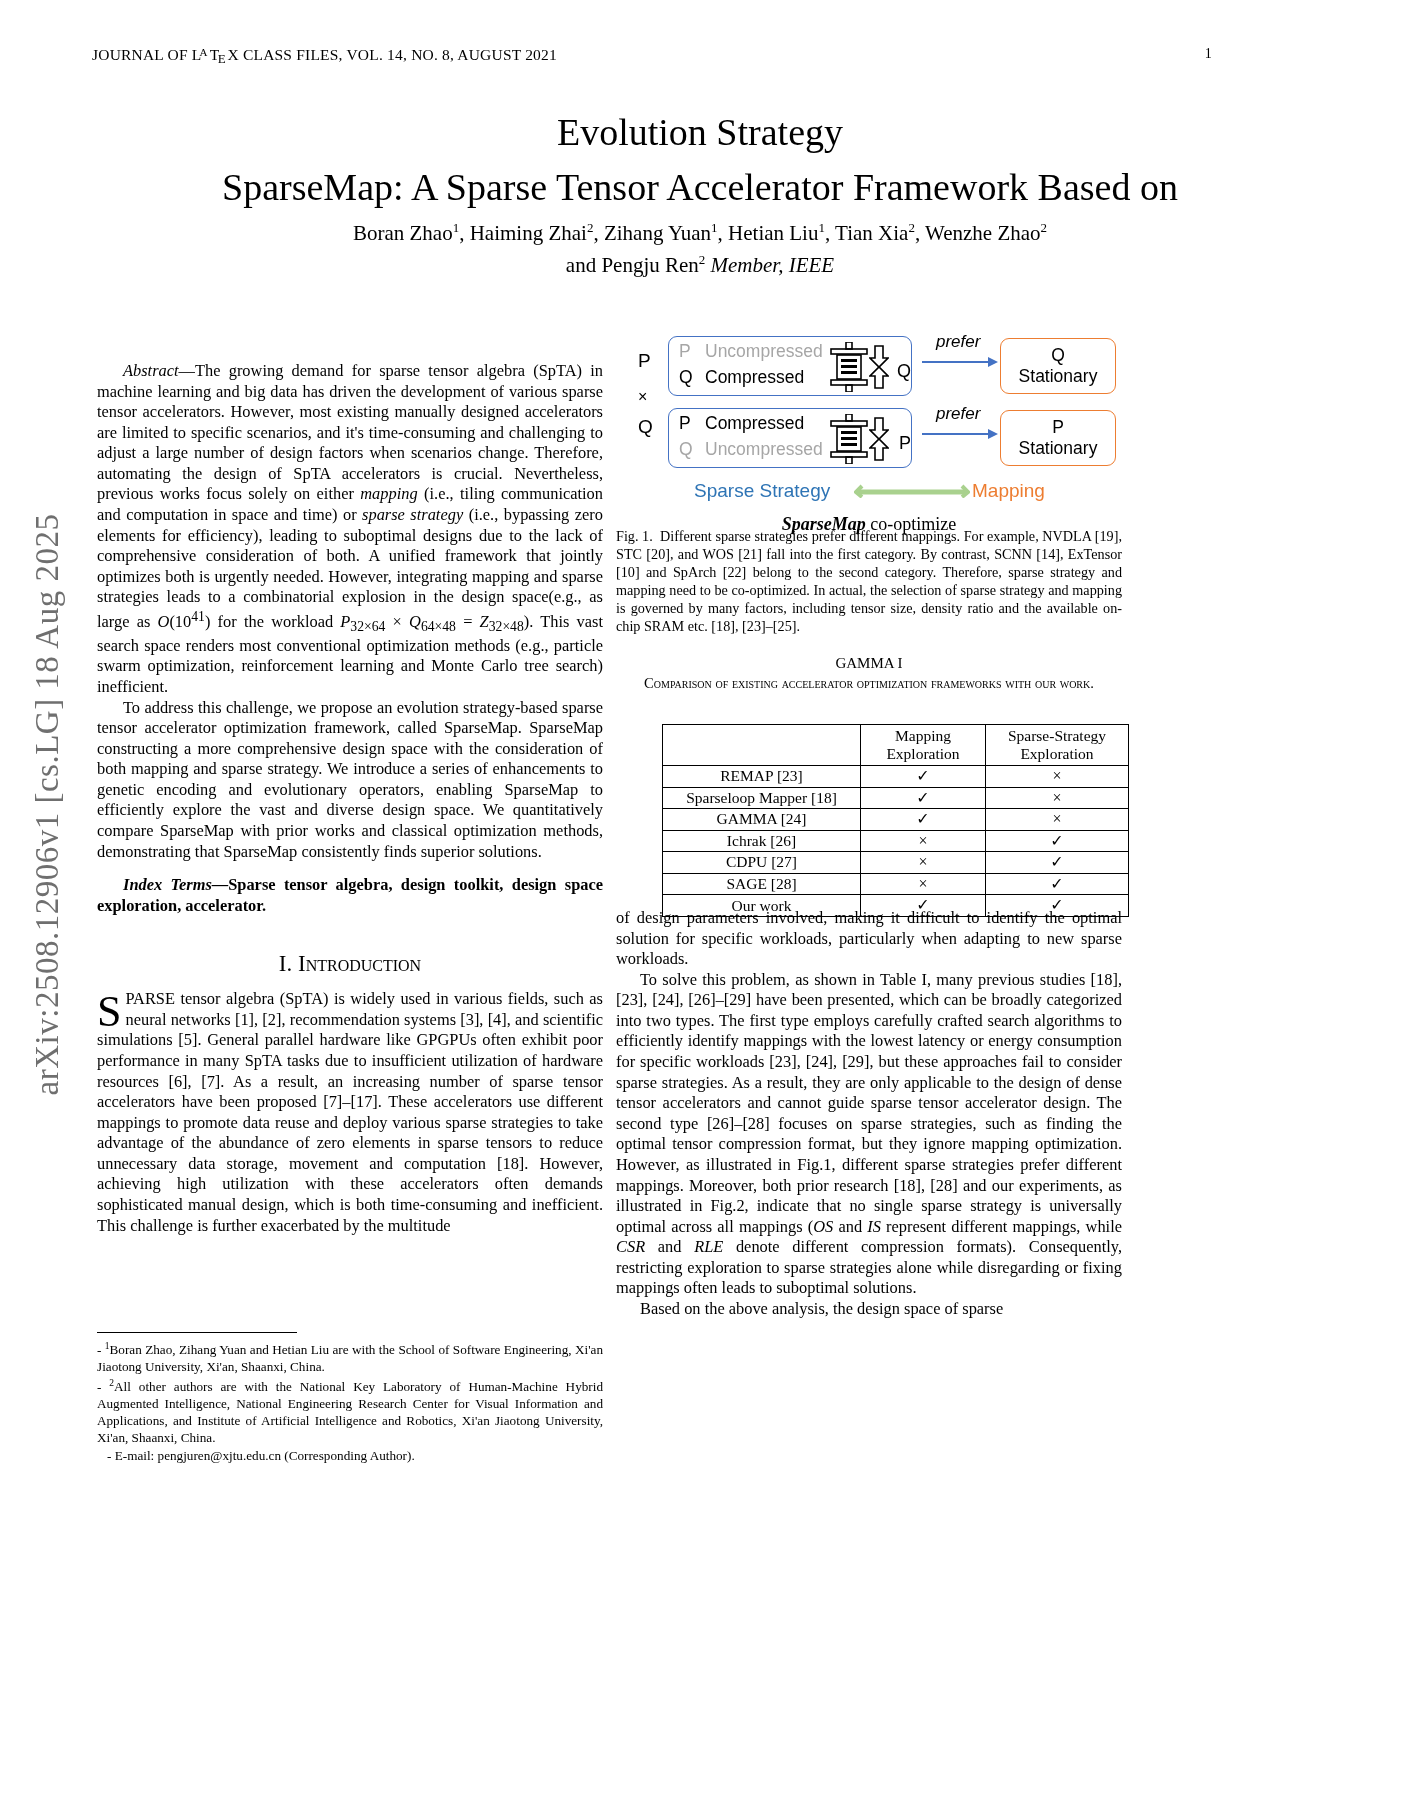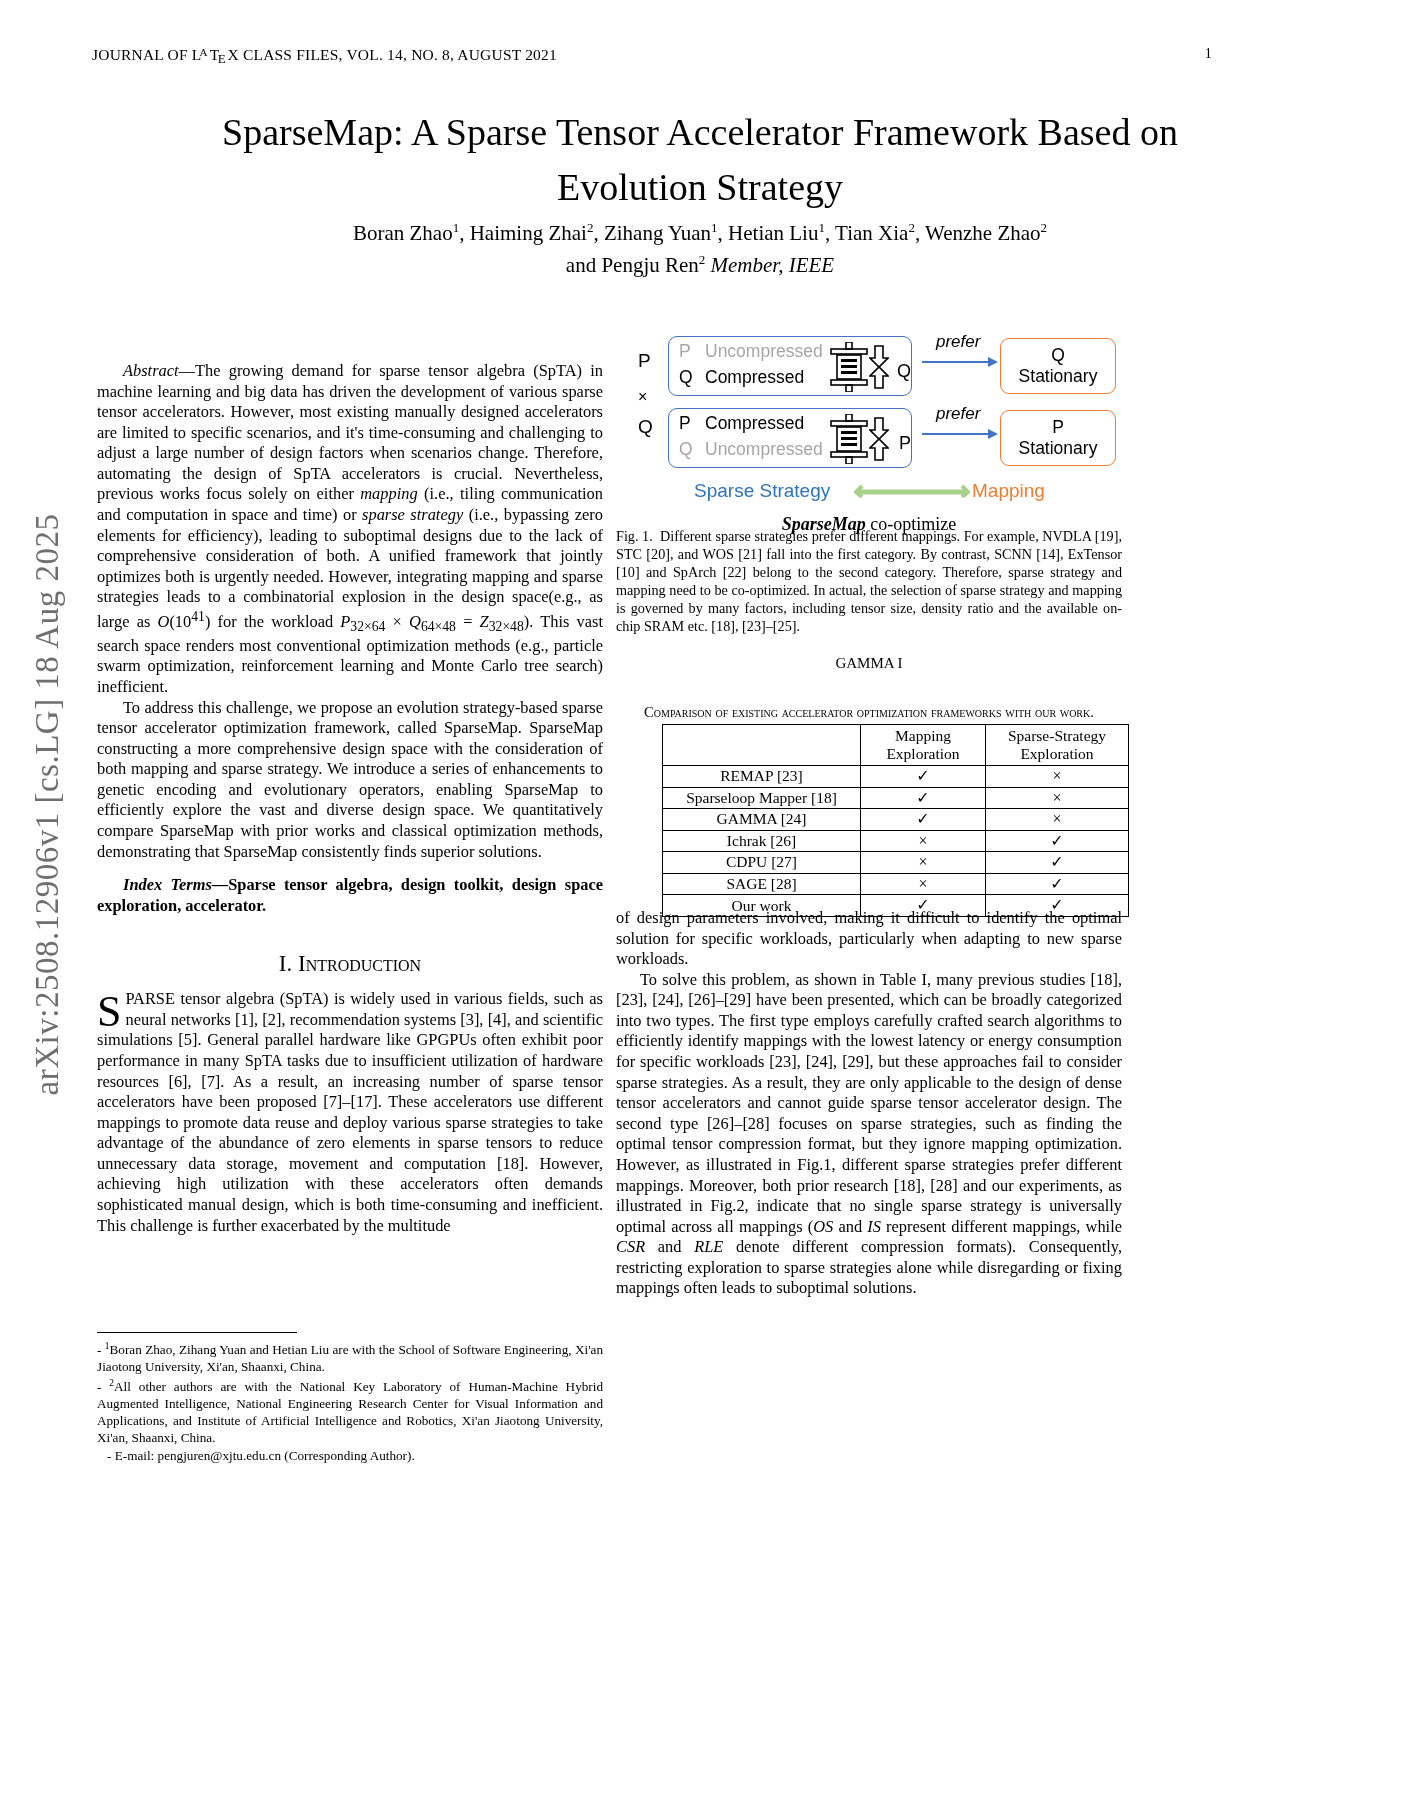--- a/index.html
+++ b/index.html
@@ -80,21 +80,21 @@
   .coopt{position:absolute;left:0;top:188px;width:506px;text-align:center;font-size:18px;}
   .coopt b{font-style:italic;}
 
   .figcap{position:absolute;left:616px;top:527px;width:506px;font-size:14.2px;
     line-height:1.27;text-align:justify;}
 
   
   .tbl-num{position:absolute;left:616px;top:655px;width:506px;text-align:center;
     font-size:15px;font-variant:small-caps;}
   .tbl-cap{position:absolute;left:616px;top:674px;width:506px;text-align:center;
-    font-size:14.6px;font-variant:small-caps;line-height:1.25;margin-top:29px;}
+    font-size:14.6px;font-variant:small-caps;line-height:1.25;}
   table.cmp{position:absolute;left:662px;top:724px;border-collapse:collapse;
     font-size:15.5px;}
   table.cmp td,table.cmp th{border:1px solid #000;text-align:center;
     padding:1px 6px;font-weight:normal;line-height:1.16;}
   table.cmp .c0{width:185px;}
   table.cmp .c1{width:112px;}
   table.cmp .c2{width:130px;}
   table.cmp .hdr{height:38px;vertical-align:middle;}
   .mark{font-size:16px;}
 </style>
@@ -104,22 +104,22 @@
 <div class="page">
 
   <div class="arxiv-stamp">arXiv:2508.12906v1  [cs.LG]  18 Aug 2025</div>
 
   <div class="runhead">
     <span class="rh-left"><span>JOURNAL OF </span><span class="latex">L<span class="a">A</span>T<span class="e">E</span>X</span><span> CLASS FILES, VOL. 14, NO. 8, AUGUST 2021</span></span>
     <span class="rh-right">1</span>
   </div>
 
   <div class="title">
+    <div>Evolution Strategy</div>
     <div>SparseMap: A Sparse Tensor Accelerator Framework Based on</div>
-    <div>Evolution Strategy</div>
   </div>
 
   <div class="authors">
     <div id="authline1"><span>Boran Zhao</span><sup>1</sup>, <span>Haiming Zhai</span><sup>2</sup>, <span>Zihang Yuan</span><sup>1</sup>, <span>Hetian Liu</span><sup>1</sup>, <span>Tian Xia</span><sup>2</sup>, <span>Wenzhe Zhao</span><sup>2</sup></div>
     <div>
       <span>and Pengju Ren</span><sup>2</sup>
       <i>Member, IEEE</i>
     </div>
   </div>
 
@@ -292,16 +292,17 @@
         </tr>
       </tbody>
   </table>
 
   <div class="col colR" style="top:908px">
     <div class="body">
       <p class="nofirst">of design parameters involved, making it difficult to identify the optimal solution for specific workloads, particularly when adapting to new sparse workloads.</p>
       <p>
         <span>To solve this problem, as shown in Table I, many previous studies [18], [23], [24], [26]–[29] have been presented, which can be broadly categorized into two types. The first type employs carefully crafted search algorithms to efficiently identify mappings with the lowest latency or energy consumption for specific workloads [23], [24], [29], but these approaches fail to consider sparse strategies. As a result, they are only applicable to the design of dense tensor accelerators and cannot guide sparse tensor accelerator design. The second type [26]–[28] focuses on sparse strategies, such as finding the optimal tensor compression format, but they ignore mapping optimization. However, as illustrated in Fig.1, different sparse strategies prefer different mappings. Moreover, both prior research [18], [28] and our experiments, as illustrated in Fig.2, indicate that no single sparse strategy is universally optimal across all mappings (</span><i>OS</i><span> and </span><i>IS</i><span> represent different mappings, while </span><i>CSR</i><span> and </span><i>RLE</i><span> denote different compression formats). Consequently, restricting exploration to sparse strategies alone while disregarding or fixing mappings often leads to suboptimal solutions.</span>
       </p>
+      <p>Based on the above analysis, the design space of sparse</p>
     </div>
   </div>
 
 </div>
 
 </body></html>

